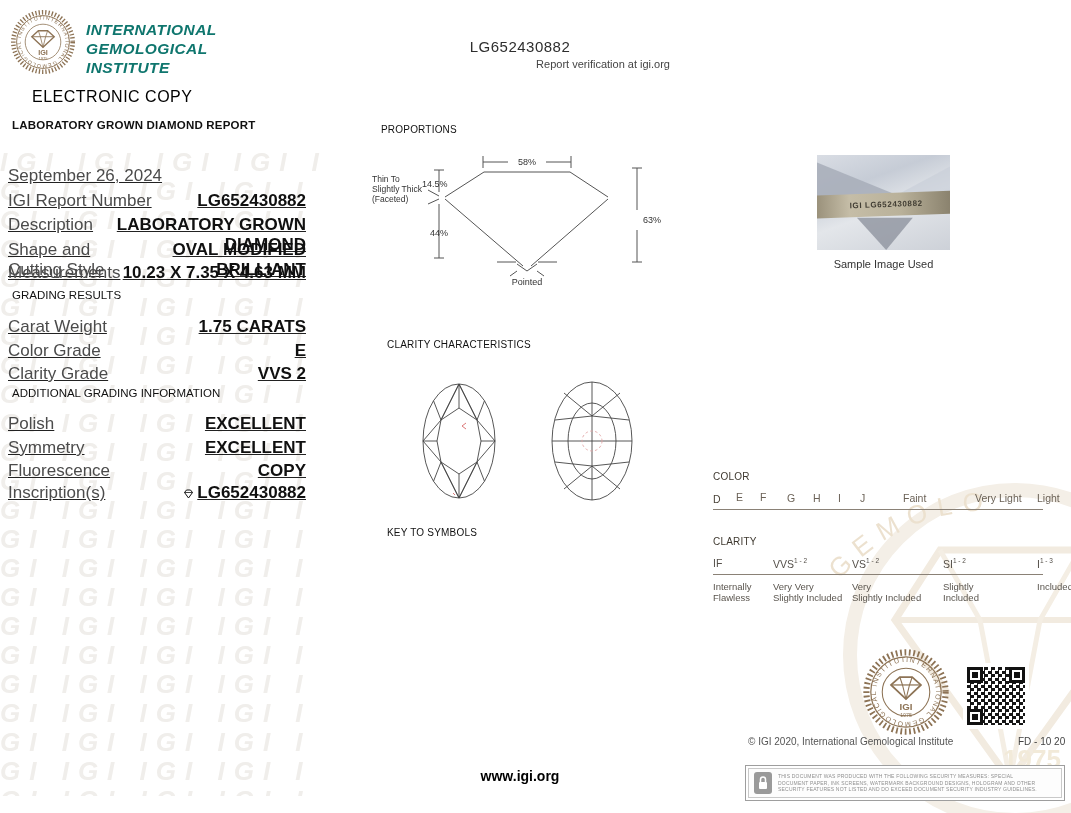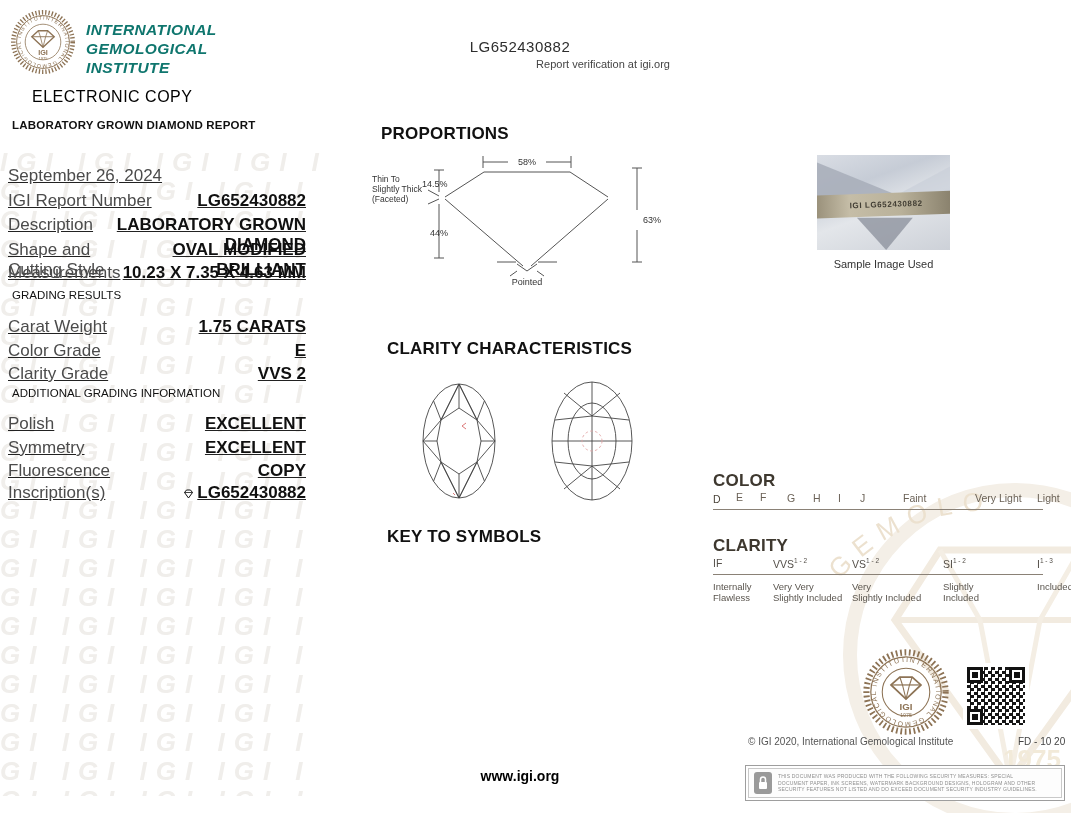--- a/index.html
+++ b/index.html
@@ -18,21 +18,21 @@
   #top-report-number{left:370px;top:38px;width:300px;text-align:center;font-size:15px;color:#2e2e2e;letter-spacing:.5px;}
   #top-verification{left:370px;top:58px;width:300px;text-align:right;font-size:11px;color:#444;}
   
   .row{position:absolute;left:8px;width:298px;display:flex;justify-content:space-between;font-size:17px;text-decoration:underline;}
   .row .lab{color:#4b4b4b;}
   .row .val{color:#101010;font-weight:600;text-align:right;}
   .sechead{position:absolute;left:12px;font-size:11.5px;font-weight:normal;color:#111;}
   #comments{left:12px;top:501px;width:308px;font-size:11.3px;color:#333;line-height:13.5px;}
   .insc-glyph{display:inline-block;vertical-align:-1px;margin-right:3px;}
   
-  .blockhead{position:absolute;font-size:17px;font-weight:bold;color:#111;letter-spacing:.2px;}
+  .blockhead{position:absolute;font-size:10px;font-weight:normal;color:#111;letter-spacing:.2px;}
   #key-lines{left:401px;top:547px;font-size:11px;color:#222;line-height:13px;}
   
   #photo{left:817px;top:155px;width:133px;height:95px;overflow:hidden;
          background:linear-gradient(160deg,#d9dde4 0%,#c6ccd6 30%,#e3e6ea 55%,#cdd1d8 100%);}
   #photo .w1{position:absolute;left:0;top:0;width:100%;height:100%;background:#a7adb9;
              clip-path:polygon(0 8%,60% 42%,0 52%);opacity:.85;}
   #photo .w2{position:absolute;left:0;top:0;width:100%;height:100%;background:#c9ced8;
              clip-path:polygon(60% 42%,100% 12%,100% 42%);opacity:.7;}
   #photo .w3{position:absolute;left:0;top:0;width:100%;height:100%;background:#8f949f;
              clip-path:polygon(30% 66%,72% 66%,52% 100%);opacity:.8;}

